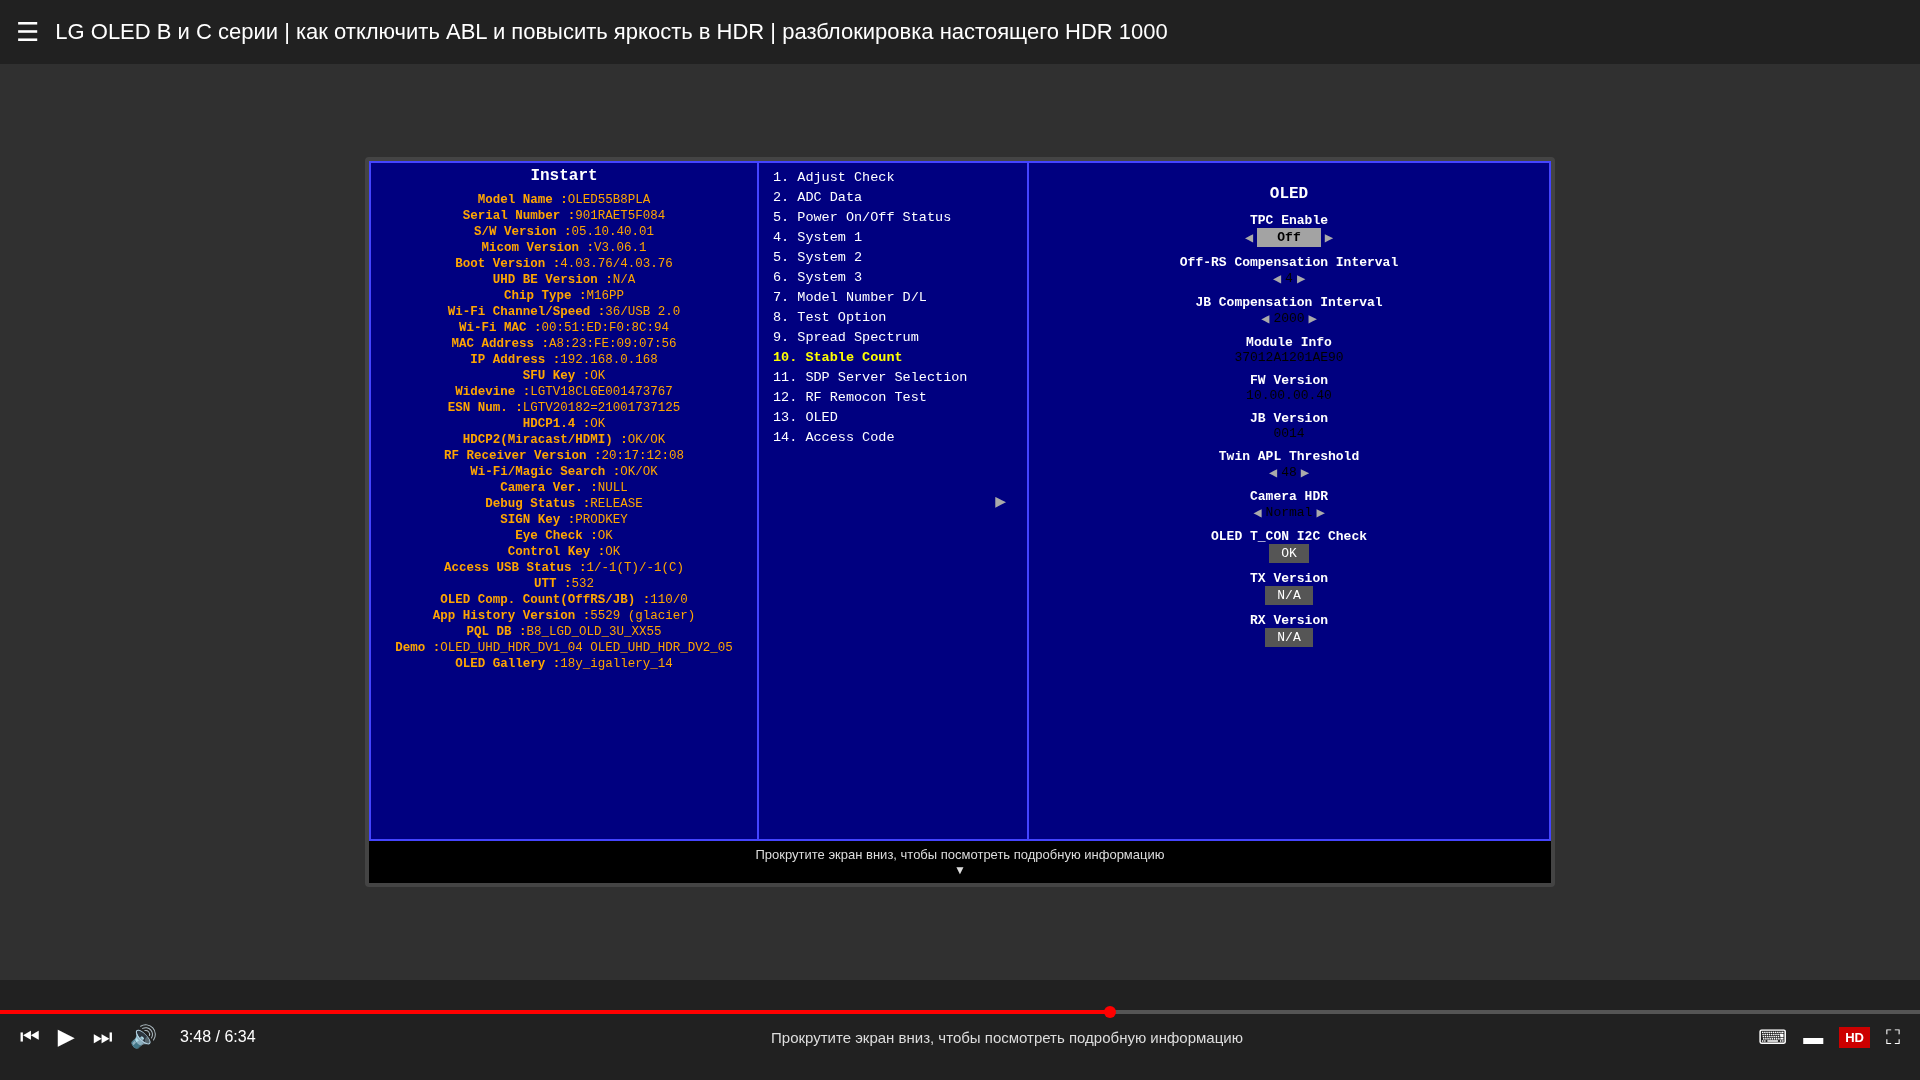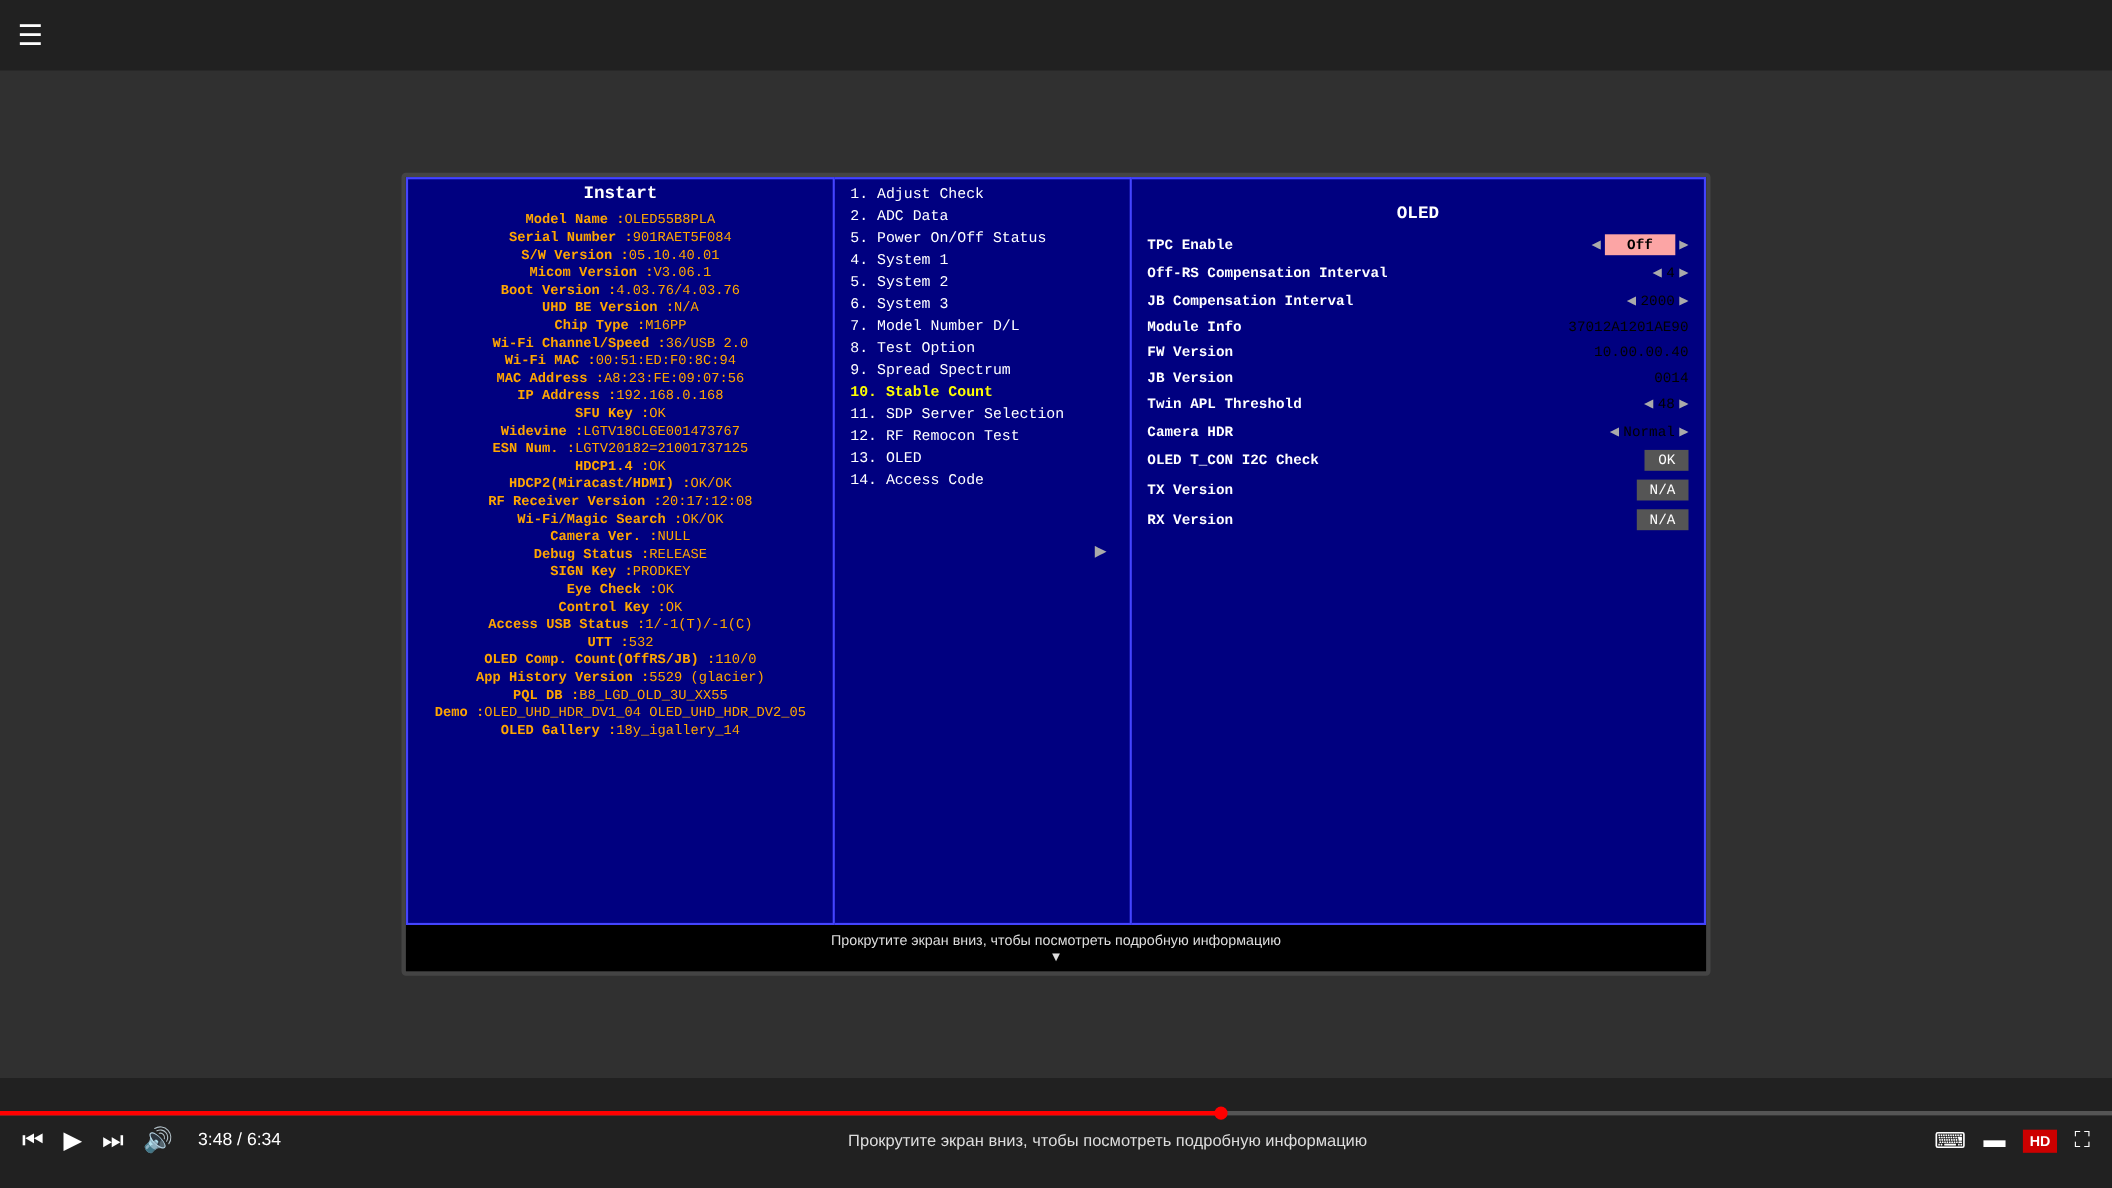--- a/index.html
+++ b/index.html
@@ -136,20 +136,21 @@
       margin-bottom: 10px;
       margin-top: 12px;
     }
 
     .setting-row {
       display: flex;
       justify-content: space-between;
       align-items: center;
       margin-bottom: 8px;
       font-size: 13px;
+      flex-direction: column;
     }
     .setting-label {
       color: #fff;
       font-weight: bold;
     }
     .arrow {
       color: #aaa;
       font-size: 14px;
     }
 
@@ -246,20 +247,21 @@
       padding: 3px 6px;
       font-size: 13px;
       font-weight: bold;
     }
   </style>
 </head>
 <body>
 
 <div id="topbar">
   <span id="menu-icon">☰</span>
+  <span id="title-text">LG OLED B и C серии | как отключить ABL и повысить яркость в HDR | разблокировка настоящего HDR 1000</span>
 </div>
 
 <div id="main-content">
   <div id="tv-screen">
     <div id="screen-content">
 
       <div id="left-panel">
         <div id="left-panel-title">Instart</div>
         <div id="info-rows-container">
 
@@ -409,21 +411,21 @@
       </div>
 
       <div id="right-panel">
         <div id="right-panel-title">OLED</div>
         <div id="settings-container">
 
         <div class="setting-row">
               <span class="setting-label">TPC Enable</span>
               <div style="display: flex; align-items: center; gap: 4px;">
                 <span class="arrow">◀</span>
-                <span style="background: #fca5a5; color: rgb(0, 0, 0); font-weight: bold; padding: 2px 20px;">Off</span>
+                <span style="background: #a3a3a3; color: rgb(0, 0, 0); font-weight: bold; padding: 2px 20px;">Off</span>
                 <span class="arrow">▶</span>
               </div>
             </div>
             <div class="setting-row">
               <span class="setting-label">Off-RS Compensation Interval</span>
               <div style="display: flex; align-items: center; gap: 4px;">
                 <span class="arrow">◀</span>
                 <span>4</span>
                 <span class="arrow">▶</span>
               </div>

